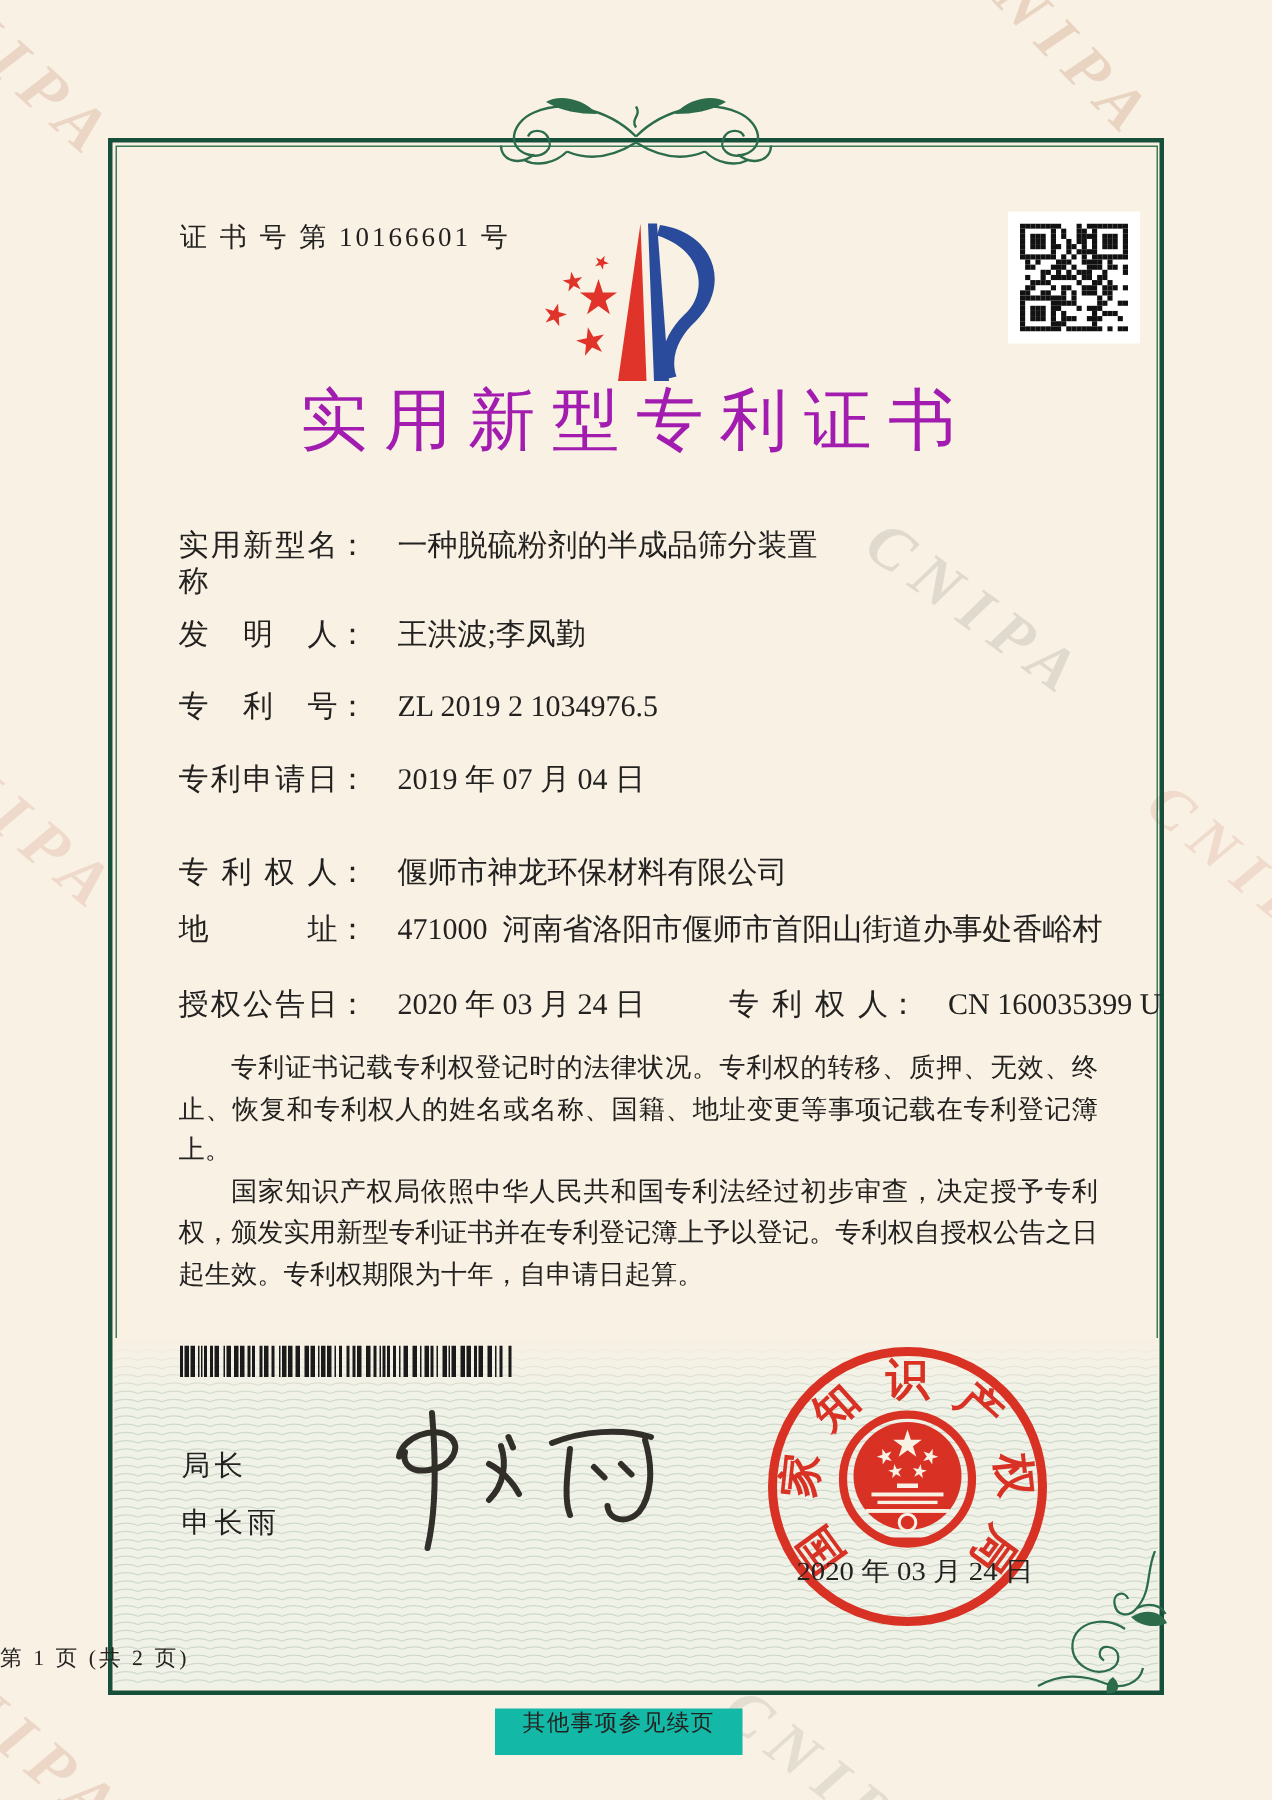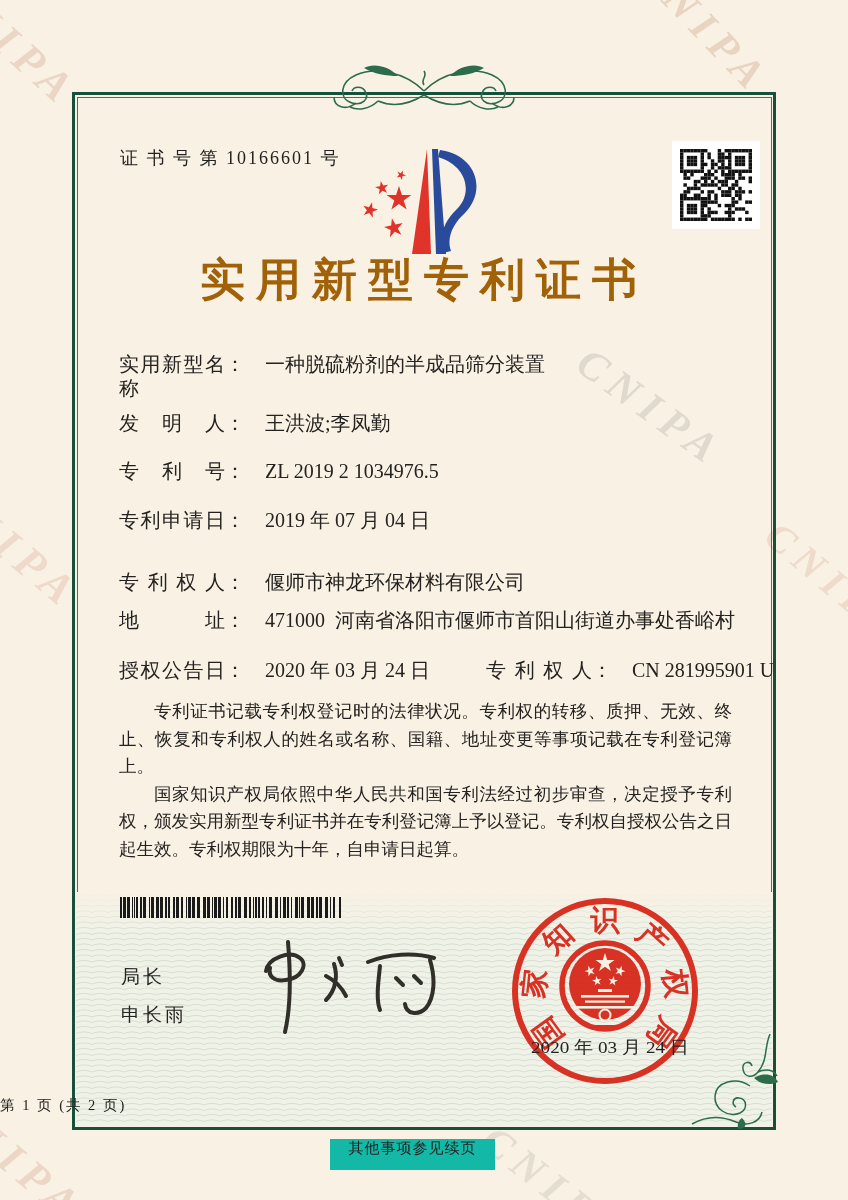--- a/index.html
+++ b/index.html
@@ -20,21 +20,21 @@
   .band{position:absolute;left:76px;top:892px;width:696px;height:234px;z-index:1;}
   .flourish-top{position:absolute;left:304px;top:61px;z-index:2;}
   .flourish-corner{position:absolute;left:690px;top:1034px;z-index:2;}
   .content{position:absolute;inset:0;z-index:3;}
   .pre{white-space:pre-wrap;}
   .cert-no{position:absolute;left:120px;top:146px;font-size:18px;letter-spacing:2px;text-align:center;}
   .logo{position:absolute;left:353px;top:140px;}
   .qr-box{position:absolute;left:672px;top:141px;width:88px;height:88px;background:#fff;
           display:flex;align-items:center;justify-content:center;}
   .title{position:absolute;left:0;top:250px;width:100%;text-align:center;font-size:45px;
-         font-weight:700;letter-spacing:11px;color:#a16207;}
+         font-weight:400;letter-spacing:11px;color:#a21caf;}
   .frow{position:absolute;left:119px;display:flex;font-size:20px;line-height:24px;justify-content:space-between;}
   .flabel{display:inline-block;width:106px;text-align:justify;text-align-last:justify;}
   .fvalue{margin-left:20px;}
   .grant2{margin-left:56px;display:flex;}
   .paras{position:absolute;left:119px;top:698px;width:613px;font-size:17.5px;
          line-height:27.5px;text-align:justify;}
   .paras p{margin:0;text-indent:2em;}
   .barcode{position:absolute;left:120px;top:897px;}
   .signer-title{position:absolute;left:121px;top:964px;font-size:19px;letter-spacing:3px;}
   .signer-name{position:absolute;left:121px;top:1002px;font-size:19px;letter-spacing:3px;}
@@ -436,21 +436,21 @@
       <span>：</span>
       <span class="fvalue pre">471000  河南省洛阳市偃师市首阳山街道办事处香峪村</span>
   </div>
   <div class="frow" style="top:658px">
     <span class="flabel">授权公告日</span>
       <span>：</span>
       <span class="fvalue pre">2020 年 03 月 24 日</span>
     <span class="grant2">
       <span class="flabel">专利权人</span>
         <span>：</span>
-        <span class="fvalue pre">CN 281995901 U</span>
+        <span class="fvalue pre">CN 160035399 U</span>
     </span>
   </div>
 
   <div class="paras">
     <p>专利证书记载专利权登记时的法律状况。专利权的转移、质押、无效、终止、恢复和专利权人的姓名或名称、国籍、地址变更等事项记载在专利登记簿上。</p>
     <p>国家知识产权局依照中华人民共和国专利法经过初步审查，决定授予专利权，颁发实用新型专利证书并在专利登记簿上予以登记。专利权自授权公告之日起生效。专利权期限为十年，自申请日起算。</p>
   </div>
 
   <svg class="barcode" id="barcode" width="222" height="21">
       <rect x="0" y="0" width="2" height="21" fill="#1a1a1a"></rect>

